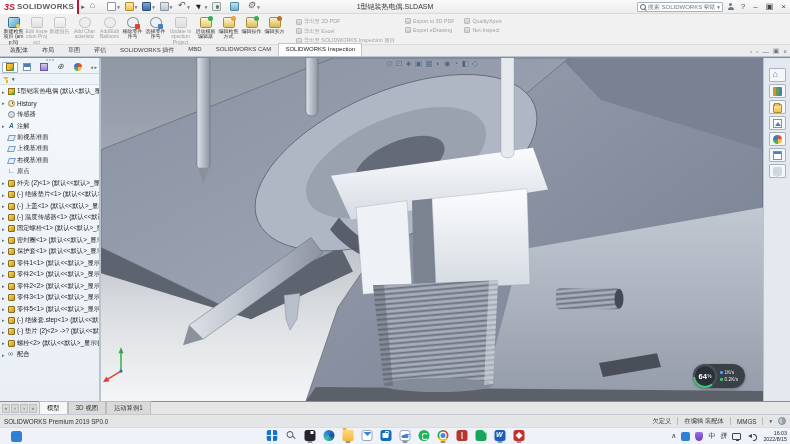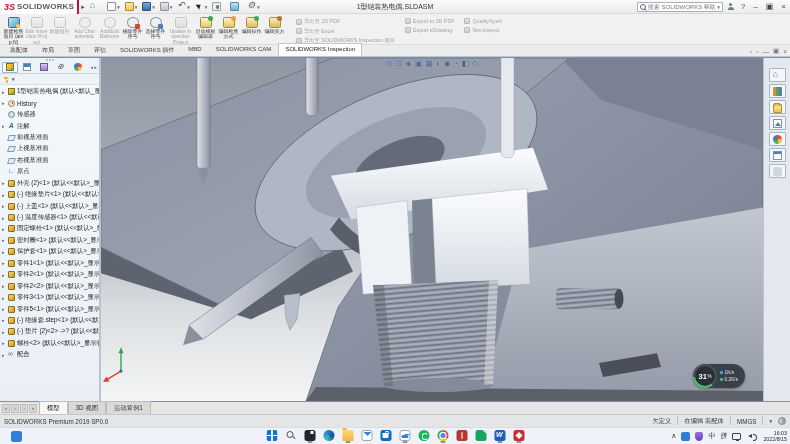--- a/index.html
+++ b/index.html
@@ -763,21 +763,21 @@
           <span class="hu">◐</span>
           <span class="hu">◉</span>
           <span class="hu">◔</span>
           <span class="hu">◧</span>
           <span class="hu">◇</span>
         </div>
 
       <div class="overlay">
         <div class="ring">
           <div class="pct">
-              <span>31</span>
+              <span>64</span>
               <small>%</small>
             </div>
         </div>
         <div class="net">
           <div class="nrow">
               <i class="dotb"></i>
               <span class="ntxt">1K/s</span>
             </div>
           <div class="nrow">
               <i class="dotg"></i>

